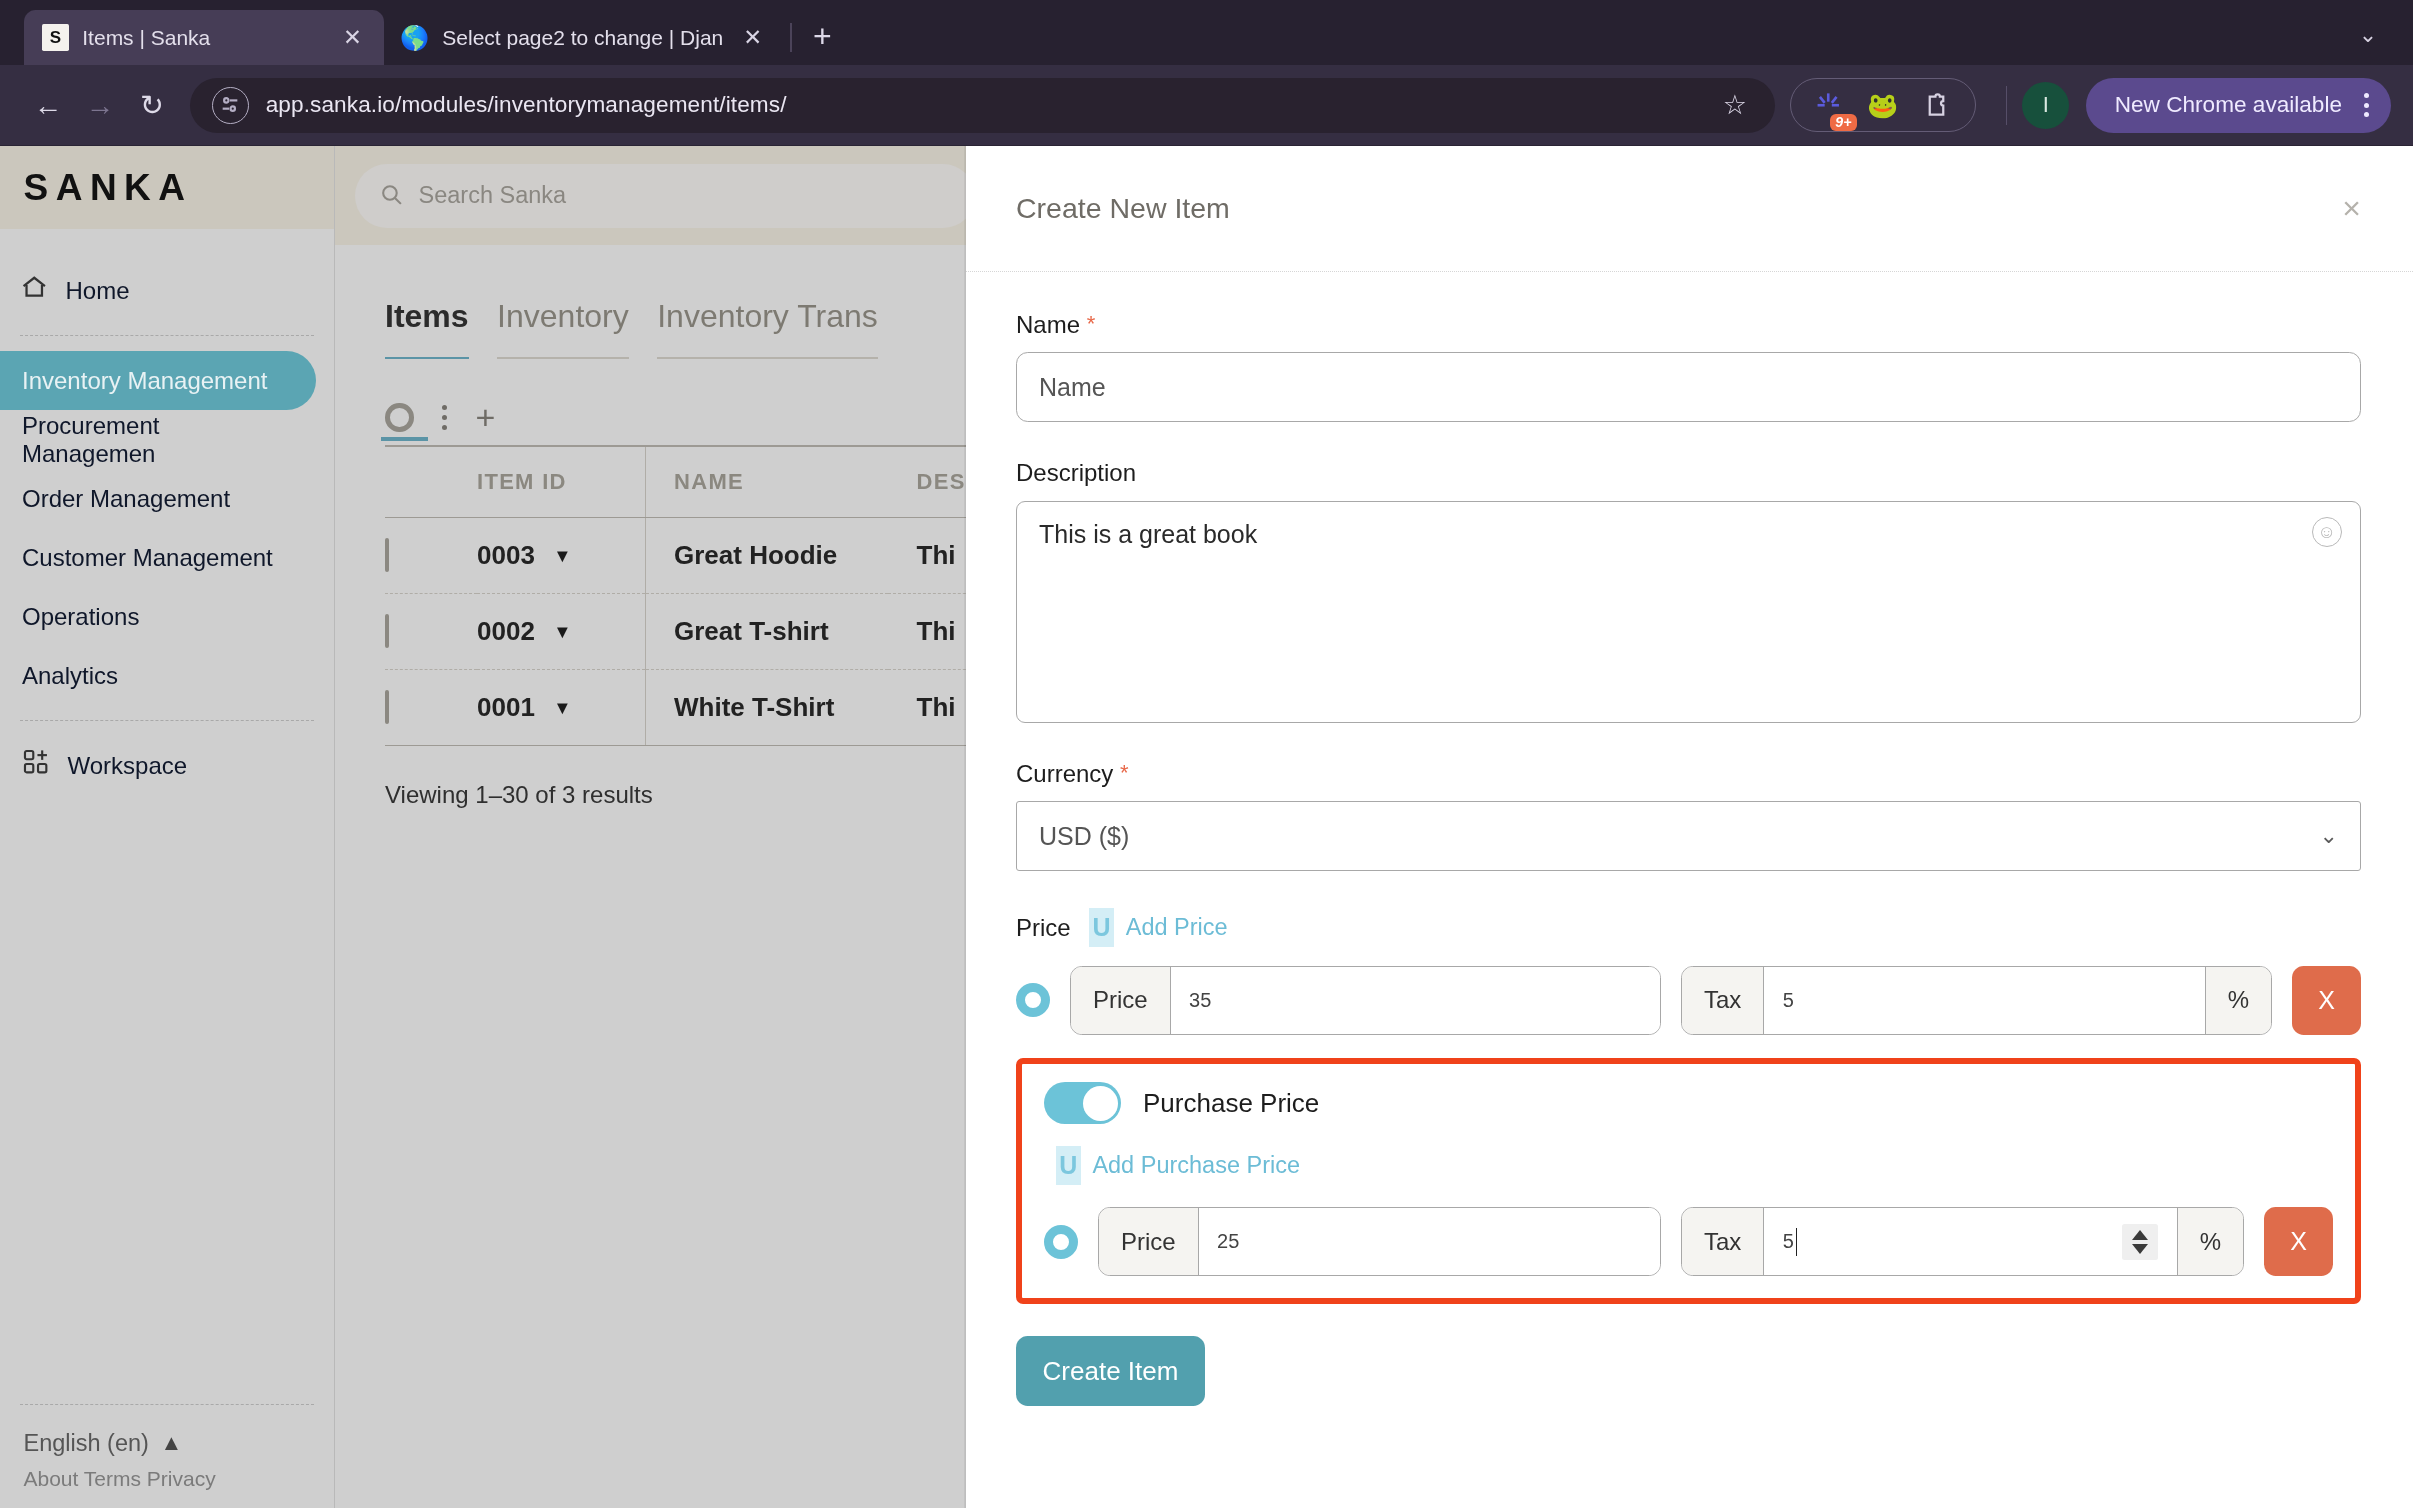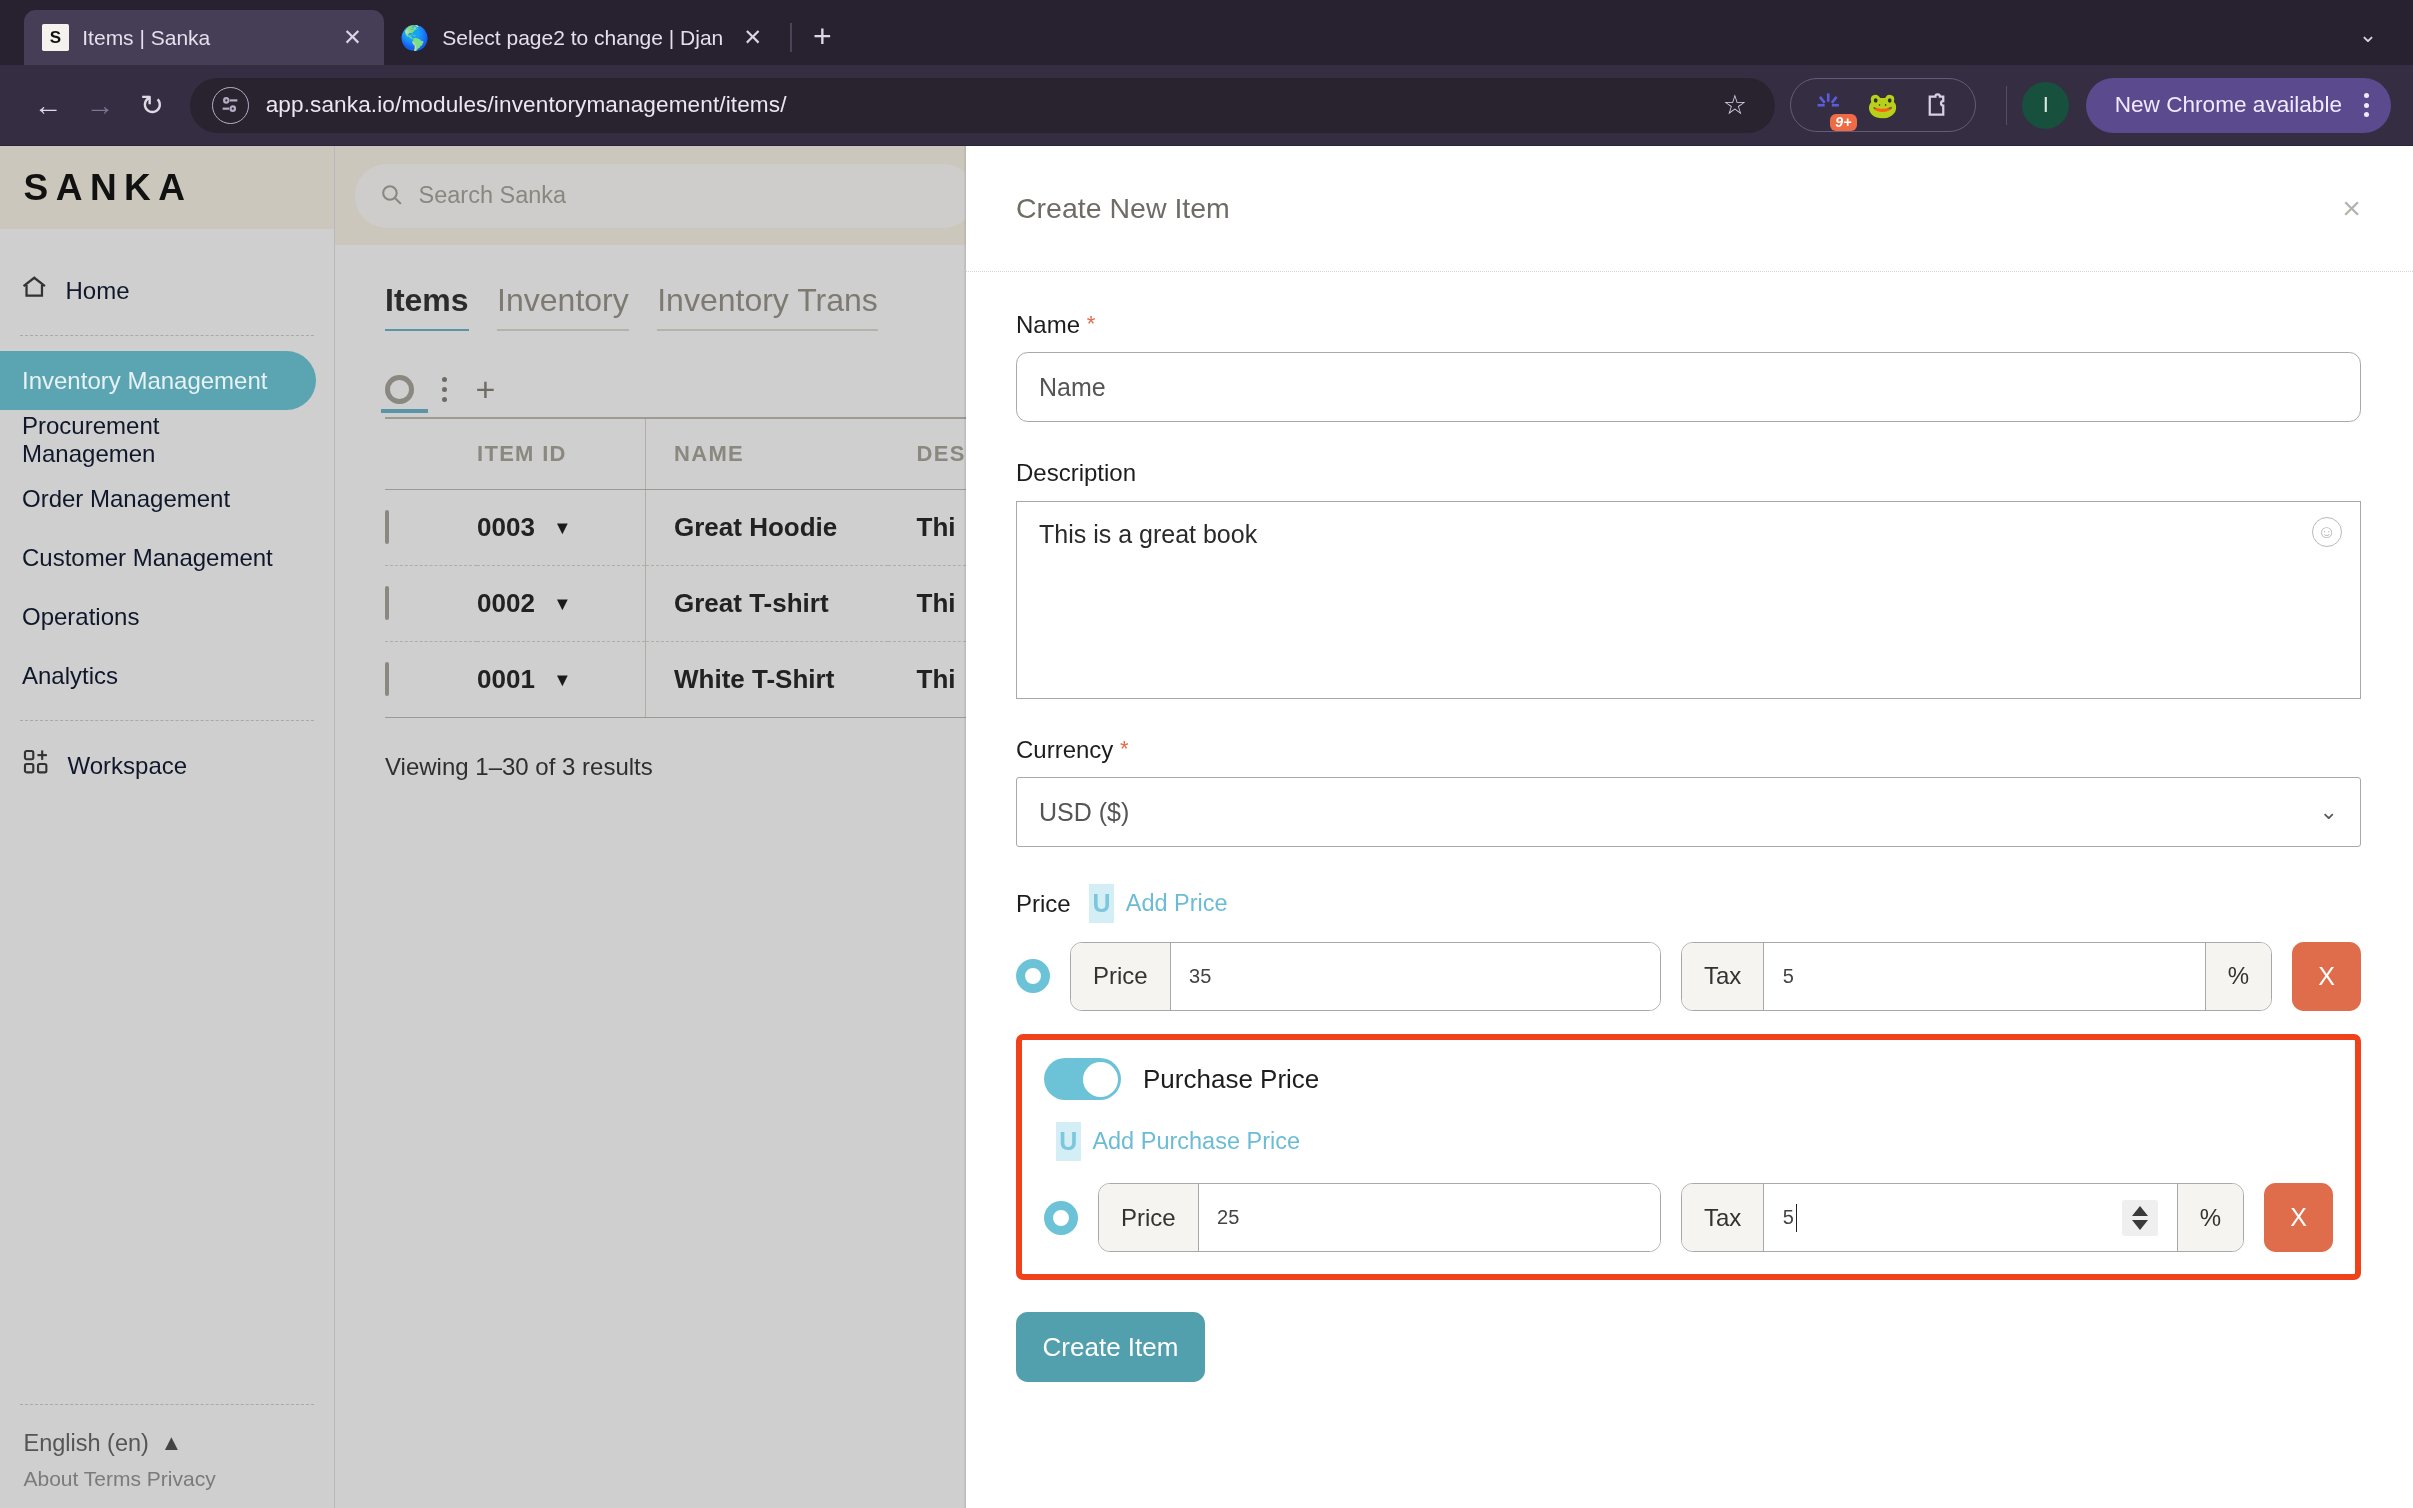--- a/index.html
+++ b/index.html
@@ -165,22 +165,22 @@
   .search-pill svg { width: 25px; height: 25px; }
   .search-ph { font-size: 23.5px; color: #8a8781; }
 
   
   .content {
     position: absolute; top: 99px; left: 335px; right: 0; bottom: 0;
     background: #cfcfcf; padding: 37px 0 0 50px;
   }
   .tabs-row { display: flex; align-items: flex-end; gap: 28.5px; }
   .ctab {
-    font-size: 32px; padding-bottom: 10px; color: #7d7a72;
-    border-bottom: 2.5px solid #b5b2ab; white-space: nowrap;
+    font-size: 32px; padding-bottom: 22px; color: #7d7a72;
+    border-bottom: 2.5px solid #b5b2ab; white-space: nowrap; margin-top: 16px;
   }
   .ctab.active { color: #2b2b2b; font-weight: bold; border-bottom: 2.5px solid #5b94a6; }
   .toolrow {
     display: flex; align-items: center; gap: 28.5px; margin-top: 39px;
     padding-bottom: 8.4px; width: 905px;
   }
   .ring {
     width: 28.5px; height: 28.5px; border-radius: 50%;
     border: 5px solid #8b8881; position: relative;
   }
@@ -229,21 +229,21 @@
   .modal-body { padding: 39px 52px 0 50px; }
 
   .field-label { font-size: 24px; color: #1d1d1d; margin-bottom: 13.4px; }
   .req { color: #e8694a; font-size: 22px; margin-left: 6.7px; vertical-align: top; }
   .txt-input {
     width: 100%; height: 70px; border: 1.7px solid #a8a8a8; border-radius: 11.7px;
     display: flex; align-items: center; padding: 0 22px;
     font-size: 25px; color: #555; background: #fff;
   }
   .txt-area {
-    width: 100%; height: 198px; border: 1.7px solid #a8a8a8; border-radius: 0;
+    width: 100%; height: 222px; border: 1.7px solid #a8a8a8; border-radius: 9px;
     padding: 18.4px 22px; font-size: 25px; color: #2a2a2a; background: #fff;
     position: relative;
   }
   .emoji-btn {
     position: absolute; right: 18.4px; top: 15px;
     width: 30px; height: 30px; border-radius: 50%;
     border: 1.7px solid #b9b9b9; color: #b9b9b9;
     display: flex; align-items: center; justify-content: center; font-size: 18.4px;
   }
   .select-input {

